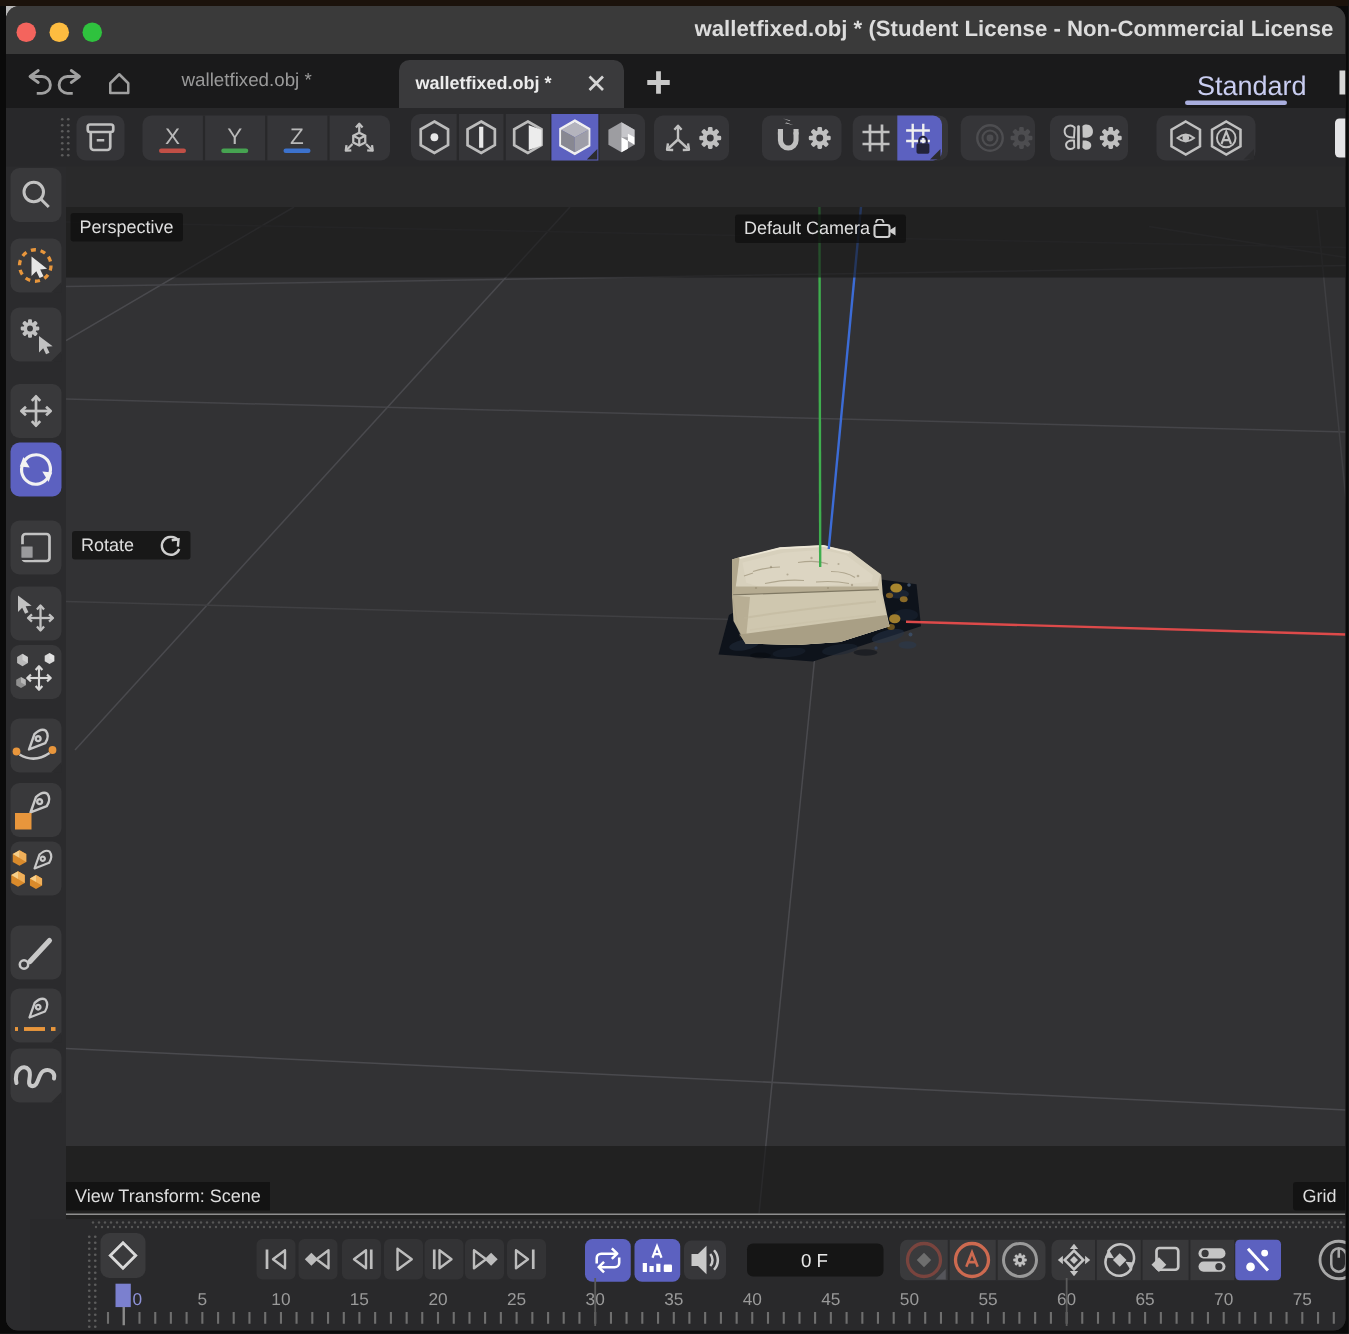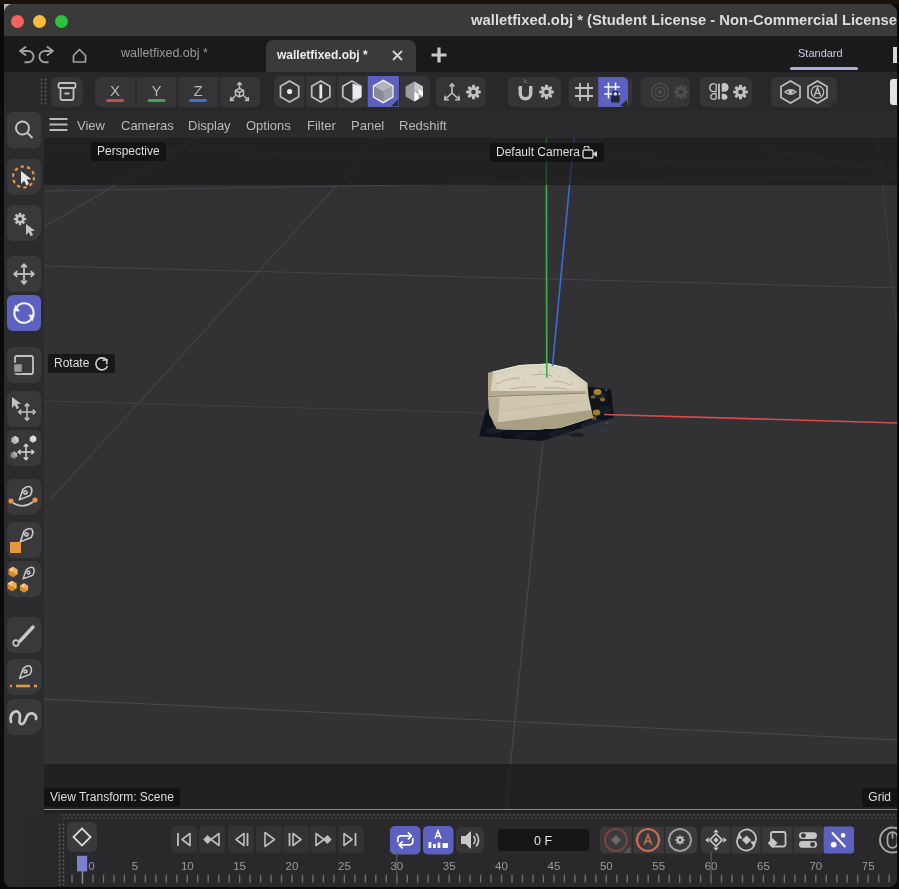--- a/index.html
+++ b/index.html
@@ -3,27 +3,27 @@
 <meta charset="utf-8">
 <style>
   * { margin:0; padding:0; box-sizing:border-box; }
   html,body { width:899px; height:889px; background:#0a0a0a; overflow:hidden; -webkit-font-smoothing:antialiased;
     font-family:"Liberation Sans", sans-serif; }
   #win { position:absolute; left:4px; top:4px; width:893px; height:883px;
     background:#2a2a2b; border-radius:9px 9px 8px 8px; overflow:hidden; }
   #titlebar { position:absolute; left:0; top:0; width:100%; height:32px; background:#3a3a3a; }
   .light { position:absolute; top:10.5px; width:13px; height:13px; border-radius:50%; }
   #title { position:absolute; top:8px; left:459px; width:434px; height:18px;
-    color:#dcdcdc; font-size:14.8px; font-weight:bold; white-space:nowrap; overflow:hidden;text-align:right; }
+    color:#dcdcdc; font-size:14.8px; font-weight:bold; white-space:nowrap; overflow:hidden; }
   #tabbar { position:absolute; left:0; top:32px; width:100%; height:39px; background:#1a1a1b; }
   #activetab { position:absolute; left:262px; top:4px; width:150px; height:32px;
     background:#3a3a3c; border-radius:7px 7px 0 0; color:#ececec; font-size:12px; font-weight:bold;
     line-height:30px; padding-left:11px; }
   #inacttab { position:absolute; left:117px; top:10px; color:#9a9a9a; font-size:12.5px; }
-  #standard { position:absolute; left:794px; top:11px; color:#c9cdf0; font-size:11px; }
+  #standard { position:absolute; left:794px; top:11px; color:#c9cdf0; font-size:18px; }
   #stdline { position:absolute; left:786px; top:30.5px; width:68px; height:3px; background:#a9aede; border-radius:2px;}
   #toolbar { position:absolute; left:0; top:68px; width:100%; height:39px; background:#28282a; }
   #menurow { position:absolute; left:40px; top:107px; width:853px; height:27px; background:#2b2b2d;
      color:#b9b9b9; font-size:13px; }
   #menurow span { position:absolute; top:7px; }
   #sidebar { position:absolute; left:0; top:107px; width:40px; height:776px; background:#2b2b2d; }
   #viewport { position:absolute; left:40px; top:134px; width:853px; height:675px; background:#323234; overflow:hidden;}
   #vptop { position:absolute; left:0; top:0; width:100%; height:47px; background:rgba(24,24,24,0.64); }
   #vpbot { position:absolute; left:0; top:626px; width:100%; height:49px; background:rgba(24,24,24,0.64); }
   .vplabel { position:absolute; background:rgba(14,14,14,0.72); color:#dedede; font-size:12px;
@@ -243,32 +243,20 @@
 <polygon points="813.5,9.0 823.0,14.5 823.0,25.5 813.5,31.0 804.0,25.5 804.0,14.5" fill="none" stroke="#c0c0c0" stroke-width="1.7"></polygon>
 <circle cx="813.5" cy="20" r="6.2" fill="none" stroke="#c0c0c0" stroke-width="1.3"></circle>
 <g stroke="#c0c0c0" fill="none" stroke-width="1.4">
           <path d="M 810.3 24 L 813.5 15.8 L 816.7 24"></path>
           <path d="M 811.3 21.4 h 4.4"></path>
         </g>
 <path d="M 832 34.3 l -7 0 l 7 -7 Z" fill="#2c2c2e"></path>
 <rect x="886" y="7" width="13" height="26" rx="3" fill="#e4e4e6"></rect>
 </svg>
   </div>
-  <div id="menurow">
-    <svg width="30" height="27" style="left:5px;top:0">
-      <path d="M 0.5 8 H 18.5 M 0.5 13.5 H 18.5 M 0.5 19 H 18.5" stroke="#b9b9b9" stroke-width="2.2"></path>
-    </svg>
-    <span style="left:33px">View</span>
-    <span style="left:77px">Cameras</span>
-    <span style="left:144px">Display</span>
-    <span style="left:202px">Options</span>
-    <span style="left:263px">Filter</span>
-    <span style="left:307px">Panel</span>
-    <span style="left:355px">Redshift</span>
-  </div>
   <div id="sidebar">
   <svg width="40" height="776" style="left:0;top:0">
 <rect x="3" y="1" width="34" height="36" rx="6" fill="#39393b"></rect>
 <rect x="3" y="48" width="34" height="36" rx="6" fill="#39393b"></rect>
 <rect x="3" y="94" width="34" height="36" rx="6" fill="#39393b"></rect>
 <rect x="3" y="145" width="34" height="36" rx="6" fill="#39393b"></rect>
 <rect x="3" y="184" width="34" height="36" rx="6" fill="#5c61c0"></rect>
 <rect x="3" y="236" width="34" height="36" rx="6" fill="#39393b"></rect>
 <rect x="3" y="280" width="34" height="36" rx="6" fill="#39393b"></rect>
 <rect x="3" y="319" width="34" height="36" rx="6" fill="#39393b"></rect>
@@ -462,29 +450,29 @@
 <path d="M 452 274 q 30 -5 88 -11" stroke="#bdb49a" stroke-width="1.3" fill="none" opacity="0.45"></path>
 <path d="M 456 282 q 35 -5 80 -10" stroke="#c6bda2" stroke-width="1" fill="none" opacity="0.35"></path>
 <path d="M 449 234 L 476 227.5 505 226 522 230.5" stroke="#ece6d5" stroke-width="1.2" fill="none"></path>
 </g>
 <line x1="502.3" y1="0" x2="502.8" y2="240" stroke="#3fae4e" stroke-width="1.6"></line>
 <line x1="530" y1="0" x2="508.5" y2="228" stroke="#3c6cd6" stroke-width="1.6"></line>
 <line x1="560" y1="276.5" x2="855" y2="285" stroke="#dd4a4a" stroke-width="1.6"></line>
     </svg>
     <div id="vptop"></div>
     <div id="vpbot"></div>
-    <div class="vplabel" style="left:3px; top:4px;margin-left:44px;">Perspective</div>
+    <div class="vplabel" style="left:3px; top:4px;">Perspective</div>
     <div class="vplabel" style="left:434px; top:5px; padding-right:24px;margin-left:12px;">Default Camera
       <svg width="20" height="14" style="right:2px; top:3px;">
         <rect x="1" y="4" width="10" height="8" rx="1.5" fill="none" stroke="#cfcfcf" stroke-width="1.4"></rect>
         <path d="M 11 7.5 L 15 5 V 11 L 11 8.5" fill="#cfcfcf"></path>
         <path d="M 2 2.5 a 2.5 2.5 0 0 1 5 0" fill="none" stroke="#cfcfcf" stroke-width="1.3"></path>
       </svg>
     </div>
-    <div class="vplabel" style="left:4px; top:216px; padding-right:26px;">Rotate
+    <div class="vplabel" style="left:4px; top:216px; padding-right:38px;">Rotate
       <svg width="20" height="16" style="right:3px; top:3px;">
         <path d="M 14.5 3 A 6 6 0 1 0 15.5 9" fill="none" stroke="#cfcfcf" stroke-width="1.6"></path>
         <path d="M 10.5 3.2 L 15 2.6 L 14.6 7.4" fill="none" stroke="#cfcfcf" stroke-width="1.6"></path>
       </svg>
     </div>
     <div class="vplabel" style="left:0px; top:650px; border-radius:0;">View Transform: Scene</div>
     <div class="vplabel" style="right:-8px; top:650px; padding-right:14px;">Grid</div>
     <div style="position:absolute; left:0; top:670.5px; width:100%; height:1.5px; background:#8f8f8f;"></div>
   </div>
   <div id="timeline">

